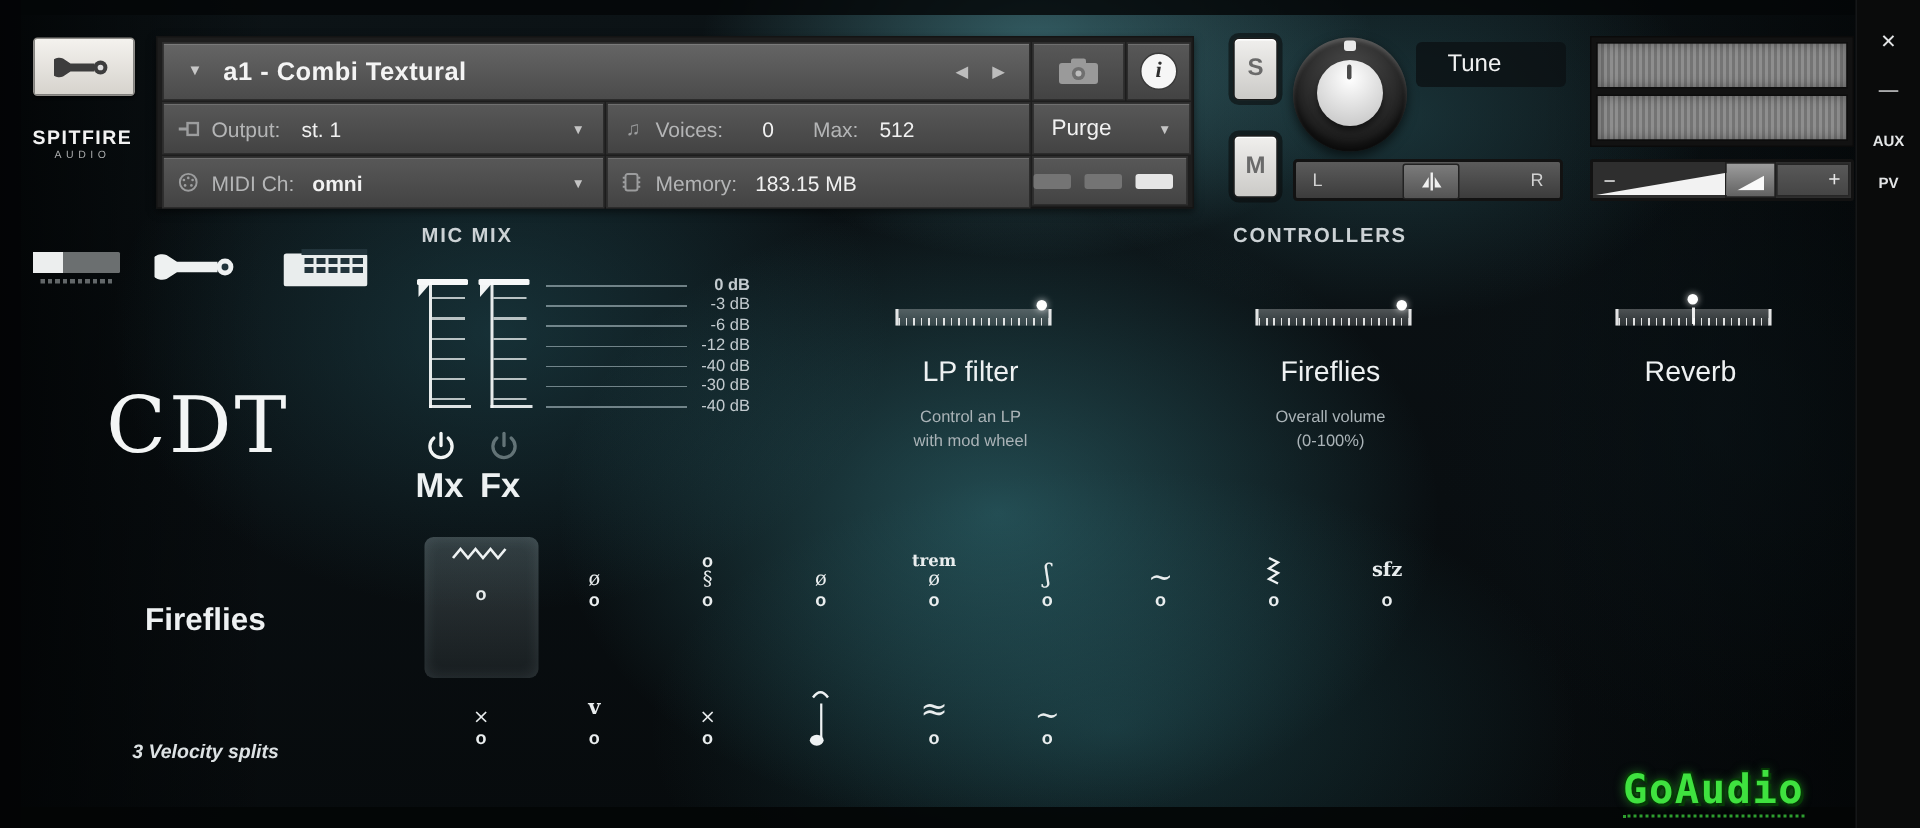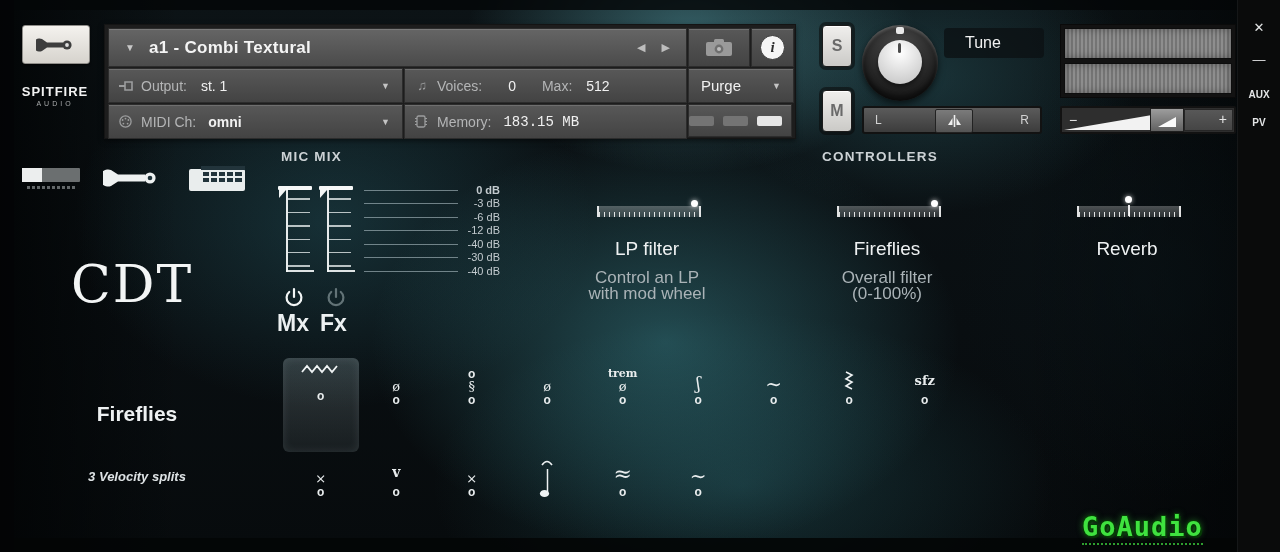--- a/index.html
+++ b/index.html
@@ -122,33 +122,33 @@
   .miclab{font-weight:bold;font-size:23px;color:#edf1f2;}
   
   #db-lines{left:364px;top:190px;width:94px;height:84px;
     background:repeating-linear-gradient(180deg,rgba(205,222,228,.5) 0 1px,transparent 1px 13.45px);}
   .db-label{position:absolute;width:42px;text-align:right;font-size:11px;color:#c3cbcf;}
   
   #cdt-logo{left:62px;top:254px;width:140px;text-align:center;color:#f3f5f5;
     font-family:"DejaVu Serif","Liberation Serif",serif;font-size:52px;letter-spacing:2px;}
   #patch-name{left:62px;top:402px;width:150px;text-align:center;
     font-size:21px;font-weight:bold;color:#eef1f2;}
-  #velocity-info{left:52px;top:469px;width:170px;text-align:center;
+  #velocity-info{left:52px;top:493px;width:170px;text-align:center;
     font-size:13px;font-style:italic;font-weight:bold;color:#dde2e4;}
   
   .hslider{width:100px;height:11px;
     background:linear-gradient(rgba(255,255,255,.28),rgba(255,255,255,.14));
     border-left:2px solid rgba(255,255,255,.85);border-right:2px solid rgba(255,255,255,.85);}
   .hslider .ticks{position:absolute;left:0;bottom:0;width:100%;height:5px;
     background:repeating-linear-gradient(90deg,rgba(255,255,255,.85) 0 1px,transparent 1px 5px);}
   .hslider .dot{position:absolute;top:-6px;width:7px;height:7px;border-radius:50%;
     background:#fff;box-shadow:0 0 5px rgba(255,255,255,.8);}
   .hslider .stem{position:absolute;top:-1px;width:2px;height:11px;background:rgba(255,255,255,.9);}
   .slider-name{position:absolute;width:140px;text-align:center;font-size:19px;color:#eef1f2;}
-  .slider-desc{position:absolute;width:140px;text-align:center;font-size:17px;
+  .slider-desc{position:absolute;width:140px;text-align:center;font-size:11px;
     color:#aab3b7;line-height:16px;}
   
   #art-row1,#art-row2{display:flex;align-items:flex-start;}
   .art-cell{width:75.5px;height:50px;display:flex;flex-direction:column;justify-content:flex-end;
     align-items:center;color:#e9edee;}
   .art-cell.selected{height:88px;justify-content:flex-start;padding-top:6px;border-radius:6px;
     background:linear-gradient(rgba(205,228,232,.20),rgba(205,228,232,.08));
     box-shadow:inset 0 0 10px rgba(220,240,244,.12);}
   .art-cell.selected .note-o{margin-top:15px;}
   .sym{font-family:"DejaVu Serif","Liberation Serif",serif;
@@ -245,21 +245,21 @@
       <span class="chev-r">▼</span>
     </div>
     <div class="hcell row3" id="mem-cell">
       <span class="cell-icon">
         <svg width="12" height="13" viewBox="0 0 12 13">
           <rect x="2" y="1" width="8" height="11" rx="1.5" fill="none" stroke="#9c9d9e" stroke-width="1.3"></rect>
           <path d="M0 3.5 H2 M0 6.5 H2 M0 9.5 H2 M10 3.5 H12 M10 6.5 H12 M10 9.5 H12" stroke="#9c9d9e" stroke-width="1.2"></path>
         </svg>
       </span>
       <span class="lbl">Memory:</span>
-      <span class="val" style="margin-left:12px;font-family:Liberation Mono, monospace;">183.15 MB</span>
+      <span class="val" style="margin-left:12px;">183.15 MB</span>
     </div>
     <div class="hcell row3" id="led-cell">
       <span class="led"></span>
       <span class="led"></span>
       <span class="led on"></span>
     </div>
   </div>
 
   <div class="abs sm-btn" style="left:822px;top:25px;">S</div>
   <div class="abs sm-btn" style="left:822px;top:90px;">M</div>
@@ -401,21 +401,21 @@
     <span>Control an LP</span><br>
     <span>with mod wheel</span>
   </div>
 
   <div class="abs hslider" style="left:837px;top:206px;">
     <div class="ticks"></div>
     <div class="dot" style="left:92px;"></div>
   </div>
   <div class="abs slider-name" style="left:817px;top:238px;">Fireflies</div>
   <div class="abs slider-desc" style="left:817px;top:270px;">
-    <span>Overall filter</span><br>
+    <span>Overall volume</span><br>
     <span>(0-100%)</span>
   </div>
 
   <div class="abs hslider" style="left:1077px;top:206px;">
     <div class="ticks"></div>
     <div class="stem" style="left:49px;"></div>
     <div class="dot" style="left:46px;top:-10px;"></div>
   </div>
   <div class="abs slider-name" style="left:1057px;top:238px;">Reverb</div>
 

